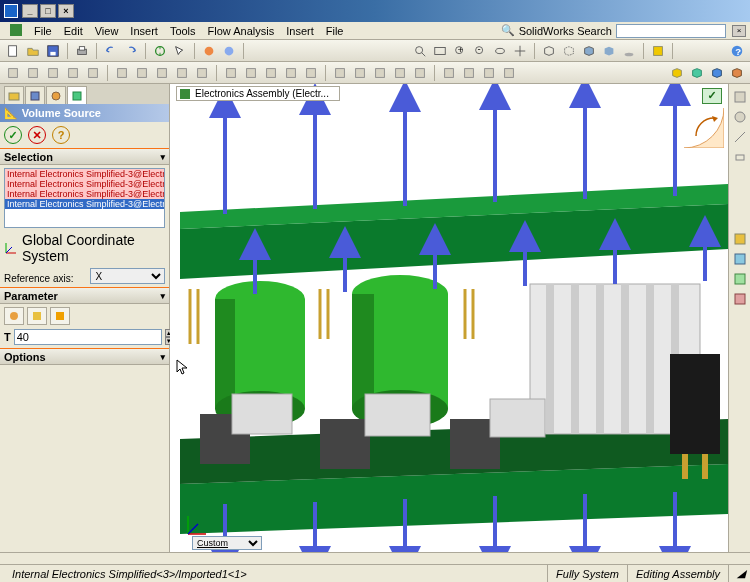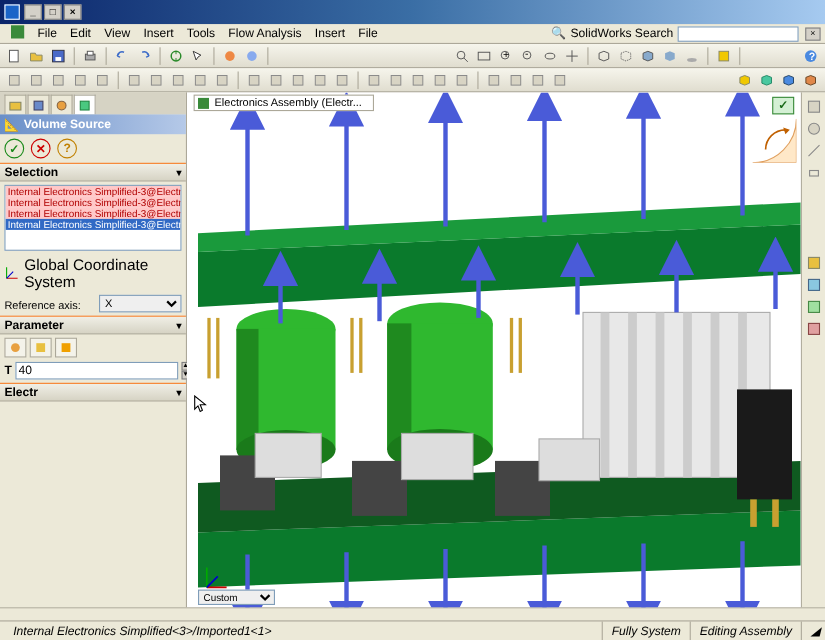--- a/index.html
+++ b/index.html
@@ -47,21 +47,21 @@
   .spinrow .spinners div { height: 8px; border: 1px solid #808080; background: #d4d0c8; font-size: 6px; text-align: center; line-height: 6px; }
   .spinrow .fx { width: 16px; height: 16px; border: 1px solid #aca899; text-align: center; font-style: italic; font-weight: bold; }
   .viewport { flex: 1; position: relative; background: #fff; overflow: hidden; }
   .doc-tab { position: absolute; top: 2px; left: 6px; background: #fff; border: 1px solid #aca899; padding: 1px 10px 1px 18px; font-size: 10px; z-index: 5; }
   .doc-tab::before { content: ""; position: absolute; left: 3px; top: 2px; width: 10px; height: 10px; background: #3a8a3a; }
   .confirm-btn { position: absolute; top: 4px; right: 6px; width: 20px; height: 16px; background: #d4f0d4; border: 1px solid #3a8a3a; color: #1a6a1a; text-align: center; font-weight: bold; z-index: 5; }
   .rotate-corner { position: absolute; top: 24px; right: 4px; width: 40px; height: 40px; z-index: 5; }
   .rotate-corner svg { width: 40px; height: 40px; }
   .scene { position: absolute; inset: 0; }
   .triad { position: absolute; bottom: 10px; left: 10px; width: 30px; height: 30px; }
-  .customdrop { position: absolute; bottom: 2px; left: 10px; display: flex; align-items: center; }
+  .customdrop { position: absolute; bottom: 2px; left: 22px; display: flex; align-items: center; text-decoration: underline; }
   .customdrop select { width: 70px; height: 14px; border: 1px solid #7f9db9; font-size: 9px; }
   .rightbar { width: 22px; background: #ece9d8; border-left: 1px solid #aca899; display: flex; flex-direction: column; align-items: center; padding-top: 4px; gap: 2px; }
   .rightbar .rb { width: 18px; height: 18px; border: 1px solid transparent; display: flex; align-items: center; justify-content: center; }
   .rightbar .rb svg { width: 14px; height: 14px; }
   .bottomtabbar { height: 12px; background: #ece9d8; border-top: 1px solid #aca899; }
   .statusbar { height: 18px; background: #ece9d8; border-top: 1px solid #aca899; display: flex; align-items: center; padding: 0 4px; }
   .statusbar .cell { padding: 0 8px; border-left: 1px solid #aca899; height: 100%; display: flex; align-items: center; font-style: italic; }
   .statusbar .cell:first-child { border-left: none; flex: 1; }
   .cursor { position: absolute; width: 12px; height: 16px; z-index: 10; }
 </style>
@@ -468,21 +468,21 @@
           <div class="spinners">
               <div>▲</div>
               <div>▼</div>
             </div>
           <div class="fx">fx</div>
         </div>
       </div>
     </div>
     <div class="sec">
       <div class="sechdr">
-          <span>Electr</span>
+          <span>Options</span>
           <span class="chev">▾</span>
         </div>
     </div>
   </div>
 
   <div class="viewport">
     <div class="doc-tab">Electronics Assembly  (Electr...</div>
     <div class="confirm-btn">✓</div>
     <div class="rotate-corner">
       <svg viewBox="0 0 40 40">

